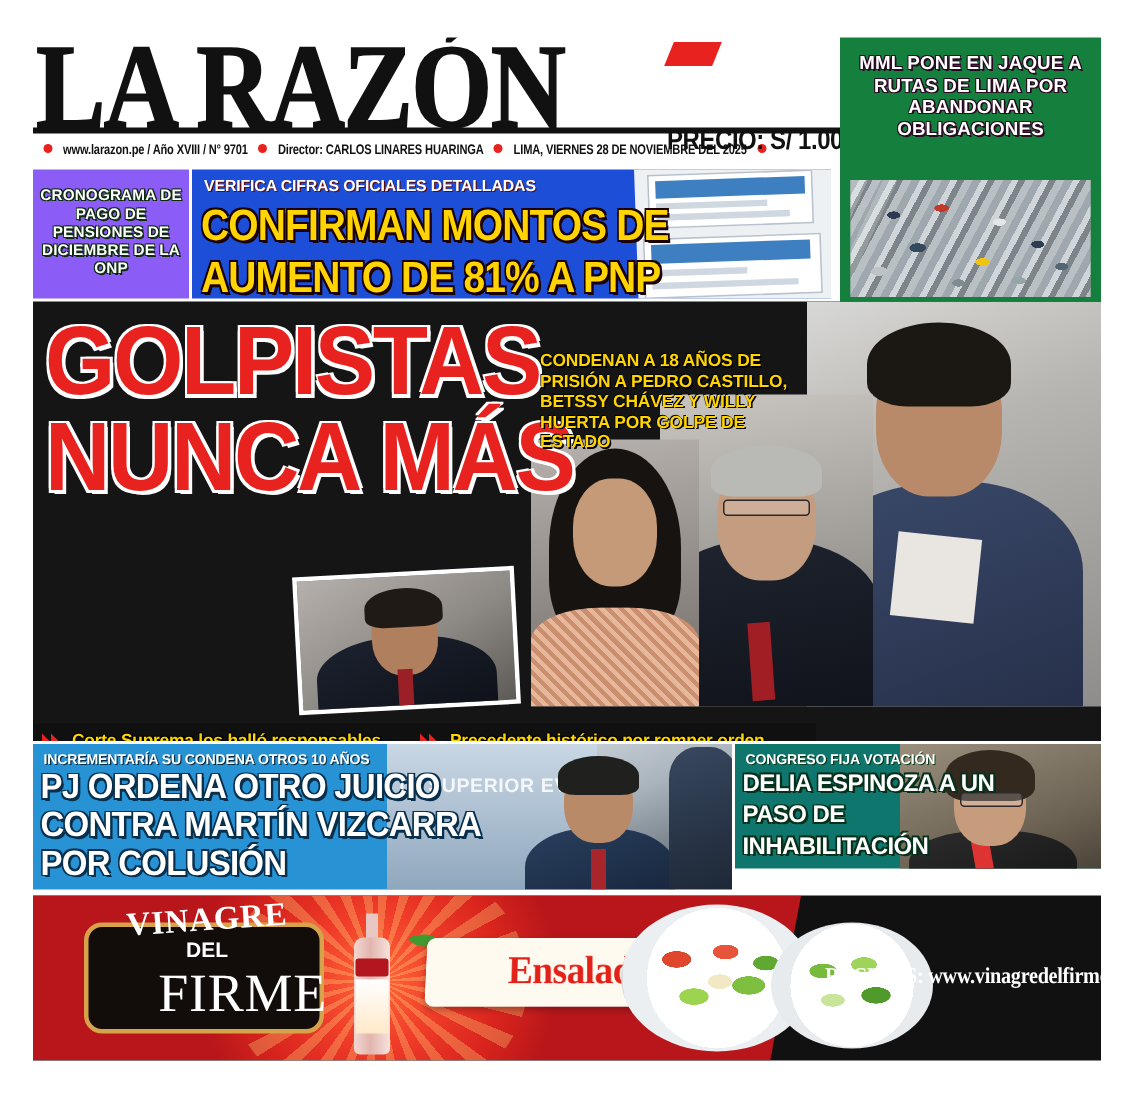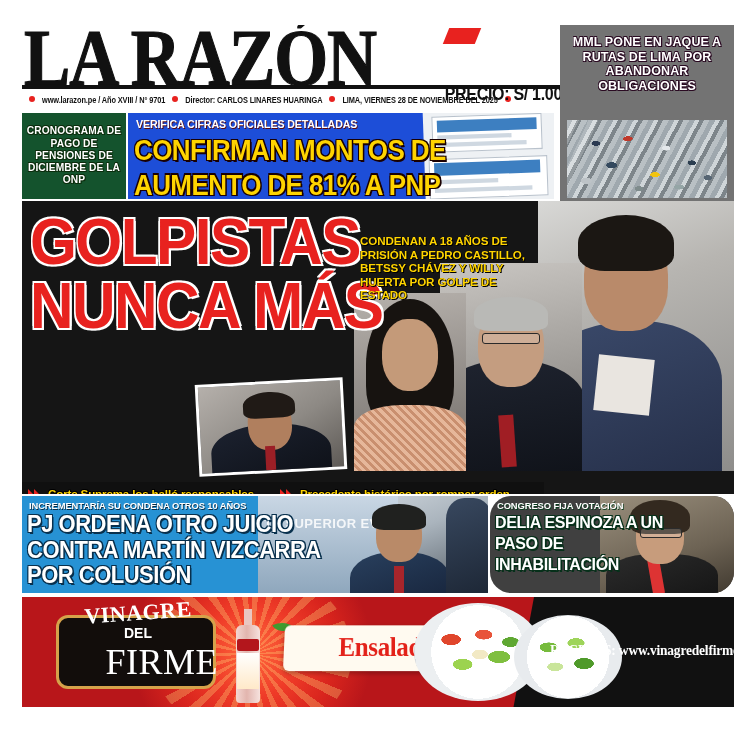--- a/index.html
+++ b/index.html
@@ -64,21 +64,21 @@
     position: absolute; right: 172px; top: 62px;
     font-size: 16px; font-weight: bold; color: #111;
     letter-spacing: -0.3px; white-space: nowrap;
     transform: scaleY(1.15); transform-origin: right bottom;
   }
 
   
   .mml-box {
     position: absolute; right: 0; top: 0;
     width: 174px; height: 177px;
-    background: #737373;
+    background: #15803d;
     overflow: hidden;
   }
   .mml-title {
     padding: 10px 4px 0 4px;
     text-align: center;
     color: #ffffff;
     font-size: 12.5px;
     font-weight: bold;
     line-height: 14.5px;
     letter-spacing: 0.1px;
@@ -105,21 +105,21 @@
       radial-gradient(ellipse 9px 5px at 12% 78%, #bdc3c7 60%, transparent 62%),
       radial-gradient(ellipse 7px 4px at 45% 88%, #7f8c8d 60%, transparent 62%),
       radial-gradient(ellipse 8px 4px at 70% 86%, #95a5a6 60%, transparent 62%),
       radial-gradient(ellipse 7px 4px at 88% 74%, #566573 60%, transparent 62%);
   }
 
   
   .onp-box {
     position: absolute; left: 0; top: 88px;
     width: 104px; height: 86px;
-    background: #14532d;
+    background: #8b5cf6;
     display: flex; align-items: center; justify-content: center;
   }
   .onp-title {
     text-align: center; color: #ffffff; font-weight: bold;
     font-size: 10.2px; line-height: 12.2px; letter-spacing: 0.1px;
     padding: 0 3px;
     text-shadow: 1.1px 1.1px 0 #0c2c0c, -0.6px -0.6px 0 #0c2c0c, 0.8px -0.6px 0 #0c2c0c, -0.6px 0.8px 0 #0c2c0c;
   }
 
   
@@ -365,22 +365,22 @@
   }
   .sl-head {
     position: absolute; left: 5px; top: 16px; width: 330px;
     color: #ffffff; font-size: 22px; font-weight: bold;
     line-height: 24px; letter-spacing: -0.5px;
     text-shadow: 1.6px 1.6px 0 #08304d, -1px -1px 0 #08304d, 1.2px -1px 0 #08304d, -1px 1.2px 0 #08304d;
     z-index: 3;
     transform: scaleY(1.06); transform-origin: left top;
   }
   .sec-right {
-    position: absolute; left: 468px; top: 0; width: 244px; height: 97px;
-    background: #404040; overflow: hidden; border-radius: 21px;
+    position: absolute; left: 468px; top: 0; width: 244px; height: 83px;
+    background: #0f766e; overflow: hidden;
   }
   .sec-right .photo {
     position: absolute; right: 0; top: 0; width: 134px; height: 97px;
     background: linear-gradient(160deg, #9a8f7d 0%, #6d6354 60%, #413a30 100%);
     overflow: hidden;
   }
   .sec-right .photo .head {
     position: absolute; left: 36px; top: 12px; width: 48px; height: 56px;
     background: #c79c7c; border-radius: 46% 46% 44% 44%;
   }

